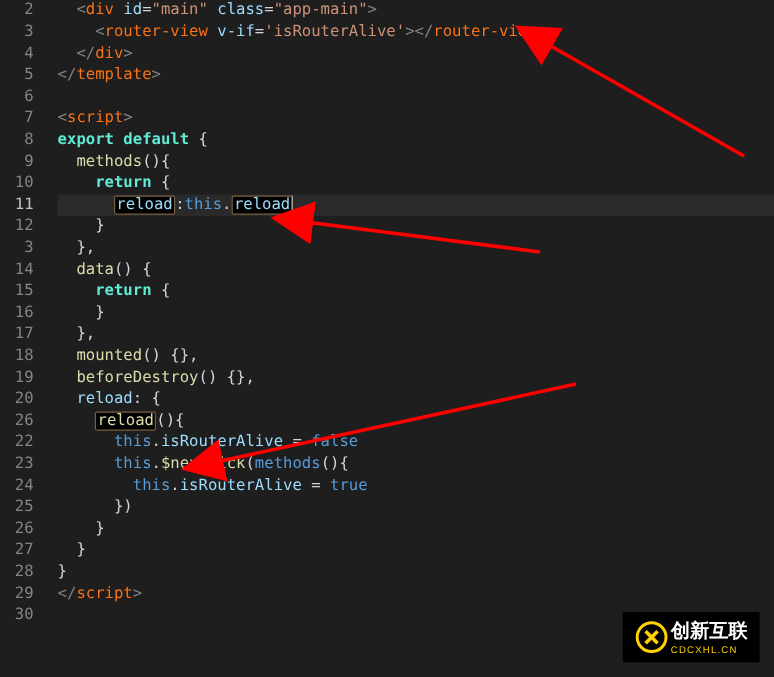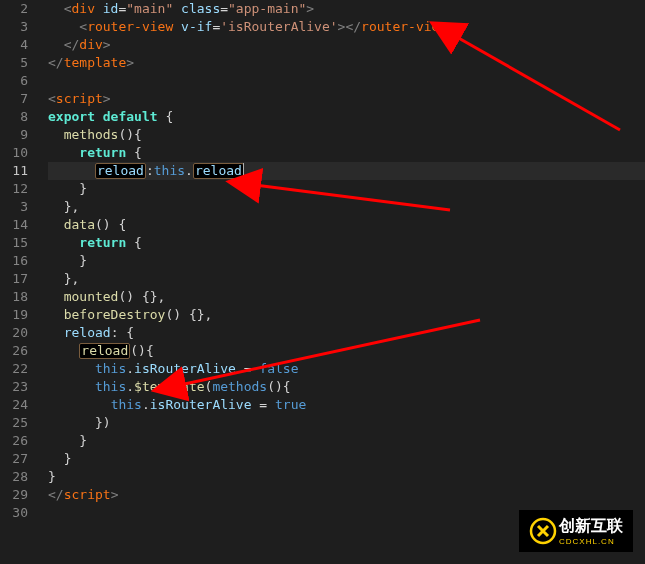--- a/index.html
+++ b/index.html
@@ -153,21 +153,21 @@
     <div class="code-line">  <span class="p-punc">},</span></div>
     <div class="code-line">  <span class="p-func">data</span><span class="p-punc">()</span><span class="p-punc"> {</span></div>
     <div class="code-line">    <span class="p-keyword">return</span><span class="p-punc"> {</span></div>
     <div class="code-line">    <span class="p-punc">}</span></div>
     <div class="code-line">  <span class="p-punc">},</span></div>
     <div class="code-line">  <span class="p-func">mounted</span><span class="p-punc">() {},</span></div>
     <div class="code-line">  <span class="p-func">beforeDestroy</span><span class="p-punc">() {},</span></div>
     <div class="code-line">  <span class="p-var">reload</span><span class="p-punc">: {</span></div>
     <div class="code-line">    <span class="selected"><span class="p-func">reload</span></span><span class="p-punc">(){</span></div>
     <div class="code-line">      <span class="p-keyword2">this</span><span class="p-punc">.</span><span class="p-var">isRouterAlive</span><span class="p-punc"> = </span><span class="p-bool">false</span></div>
-    <div class="code-line">      <span class="p-keyword2">this</span><span class="p-punc">.</span><span class="p-func">$template</span><span class="p-punc">(</span><span class="p-keyword2">methods</span><span class="p-punc">(){</span></div>
+    <div class="code-line">      <span class="p-keyword2">this</span><span class="p-punc">.</span><span class="p-func">$nextTick</span><span class="p-punc">(</span><span class="p-keyword2">methods</span><span class="p-punc">(){</span></div>
     <div class="code-line">        <span class="p-keyword2">this</span><span class="p-punc">.</span><span class="p-var">isRouterAlive</span><span class="p-punc"> = </span><span class="p-bool">true</span></div>
     <div class="code-line">      <span class="p-punc">})</span></div>
     <div class="code-line">    <span class="p-punc">}</span></div>
     <div class="code-line">  <span class="p-punc">}</span></div>
     <div class="code-line"><span class="p-punc">}</span></div>
     <div class="code-line"><span class="p-tag">&lt;/</span><span class="p-tagname">script</span><span class="p-tag">&gt;</span></div>
   </div>
 </div>
 
 <svg class="arrows">

